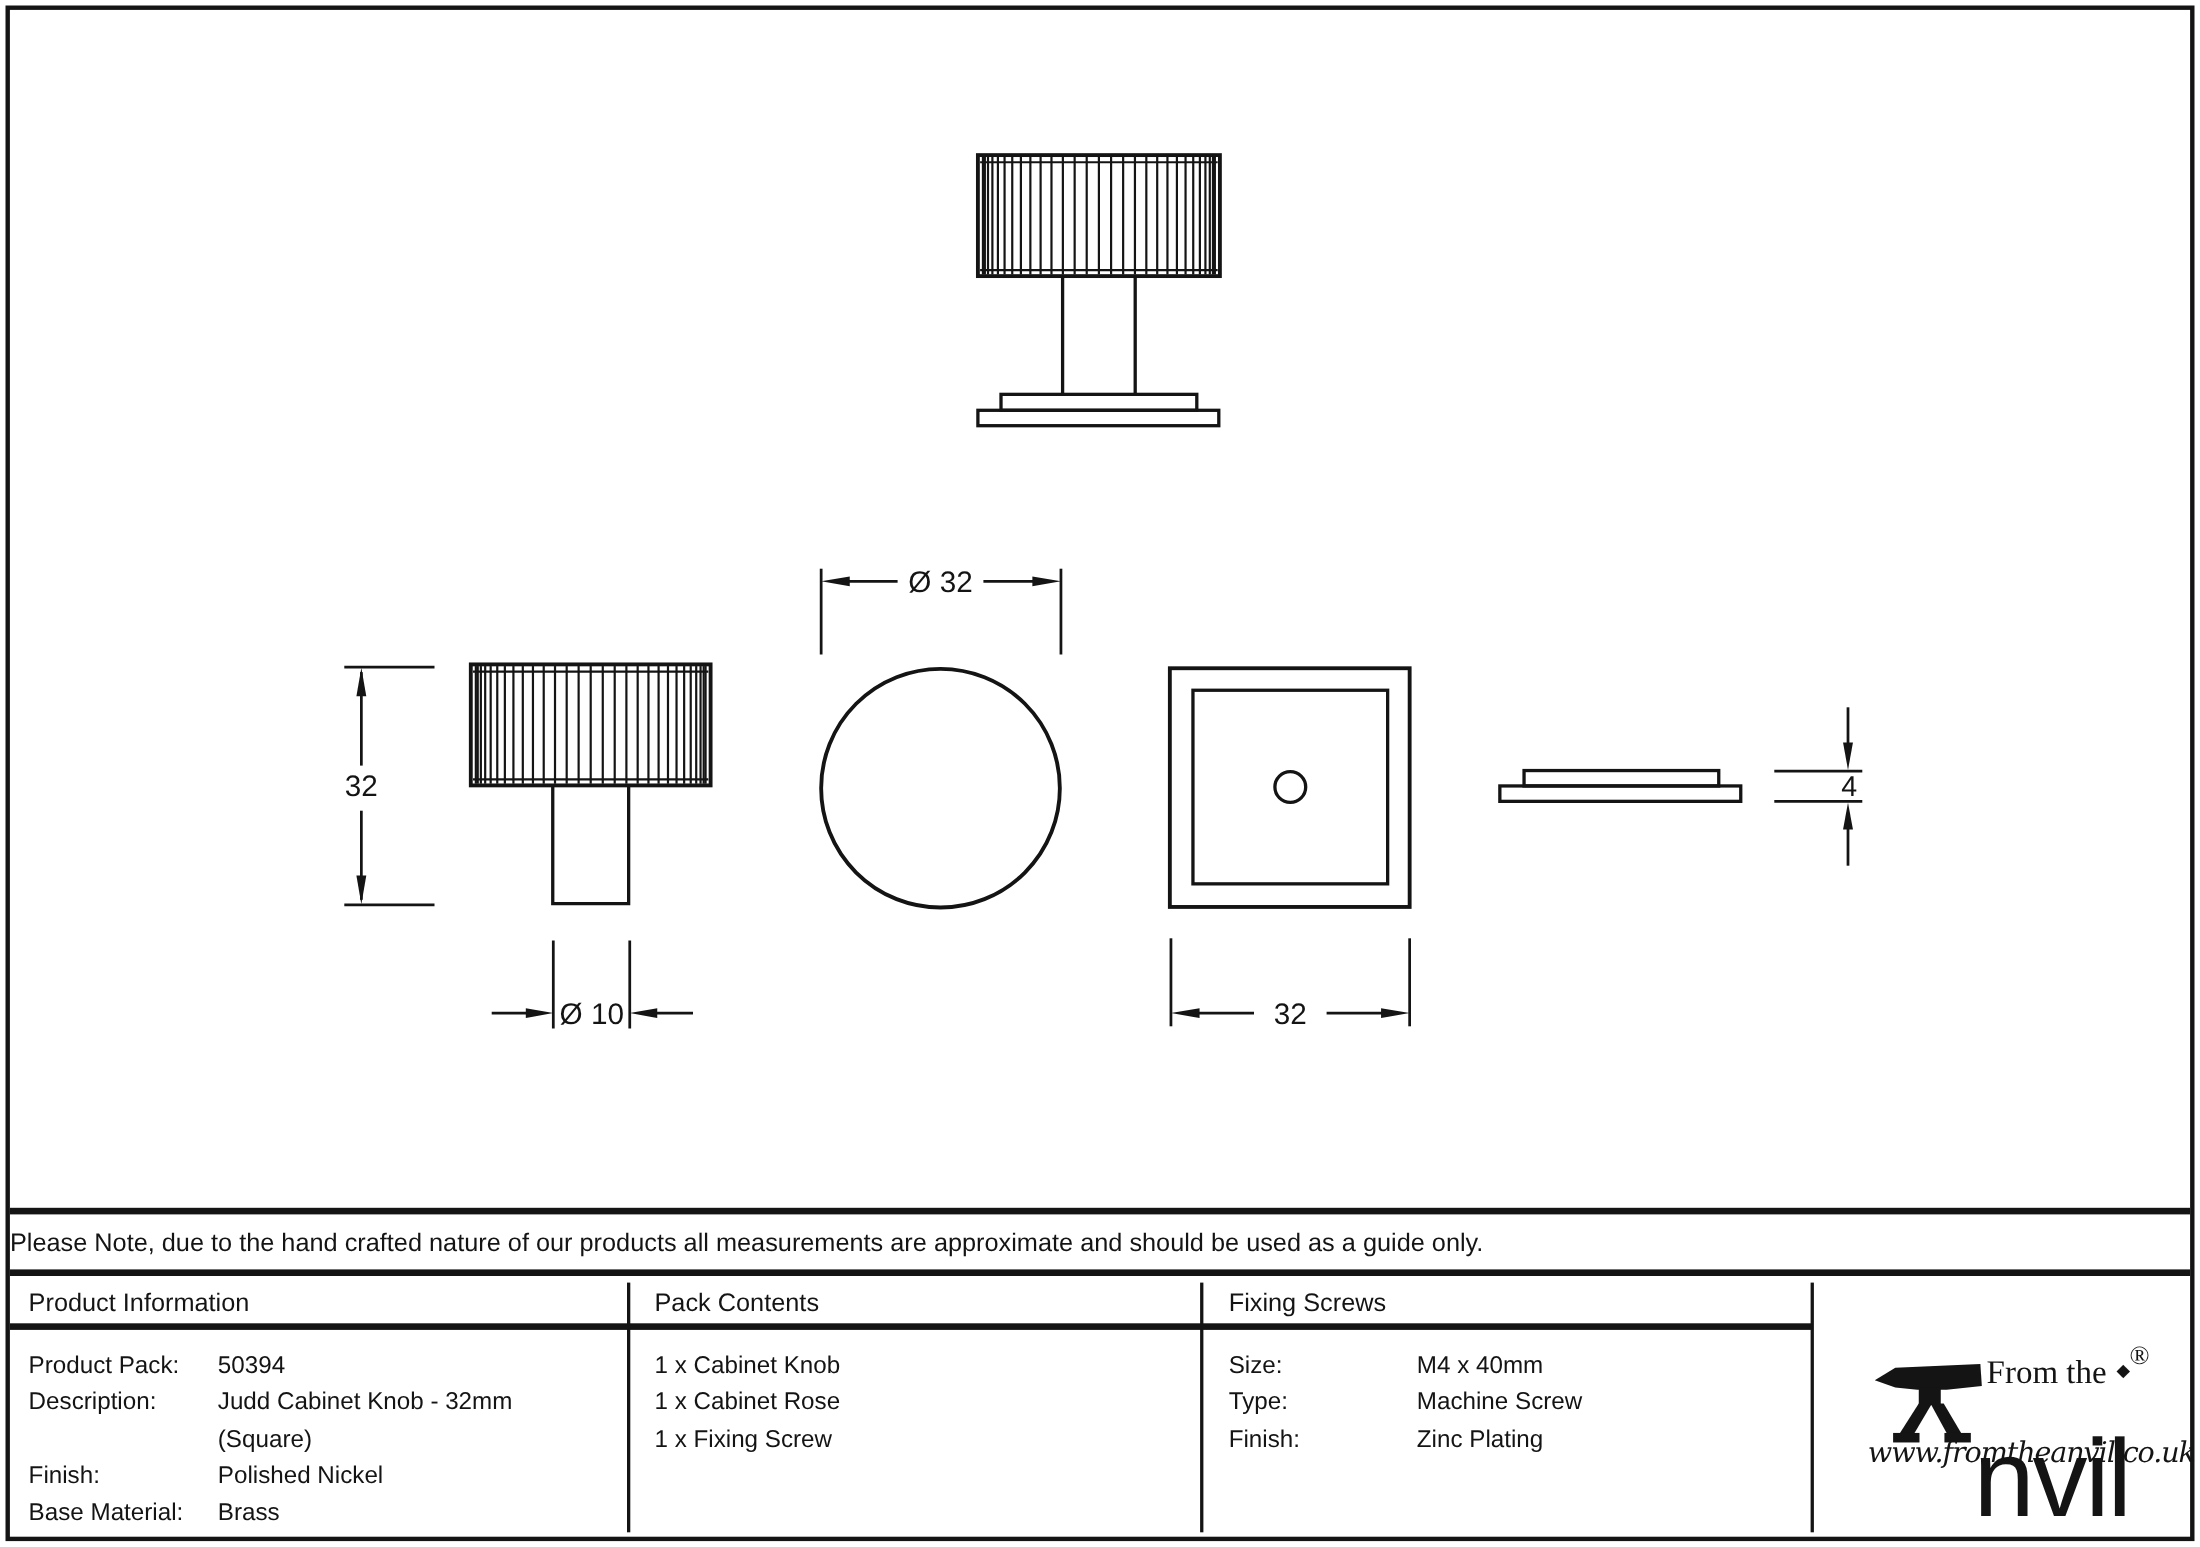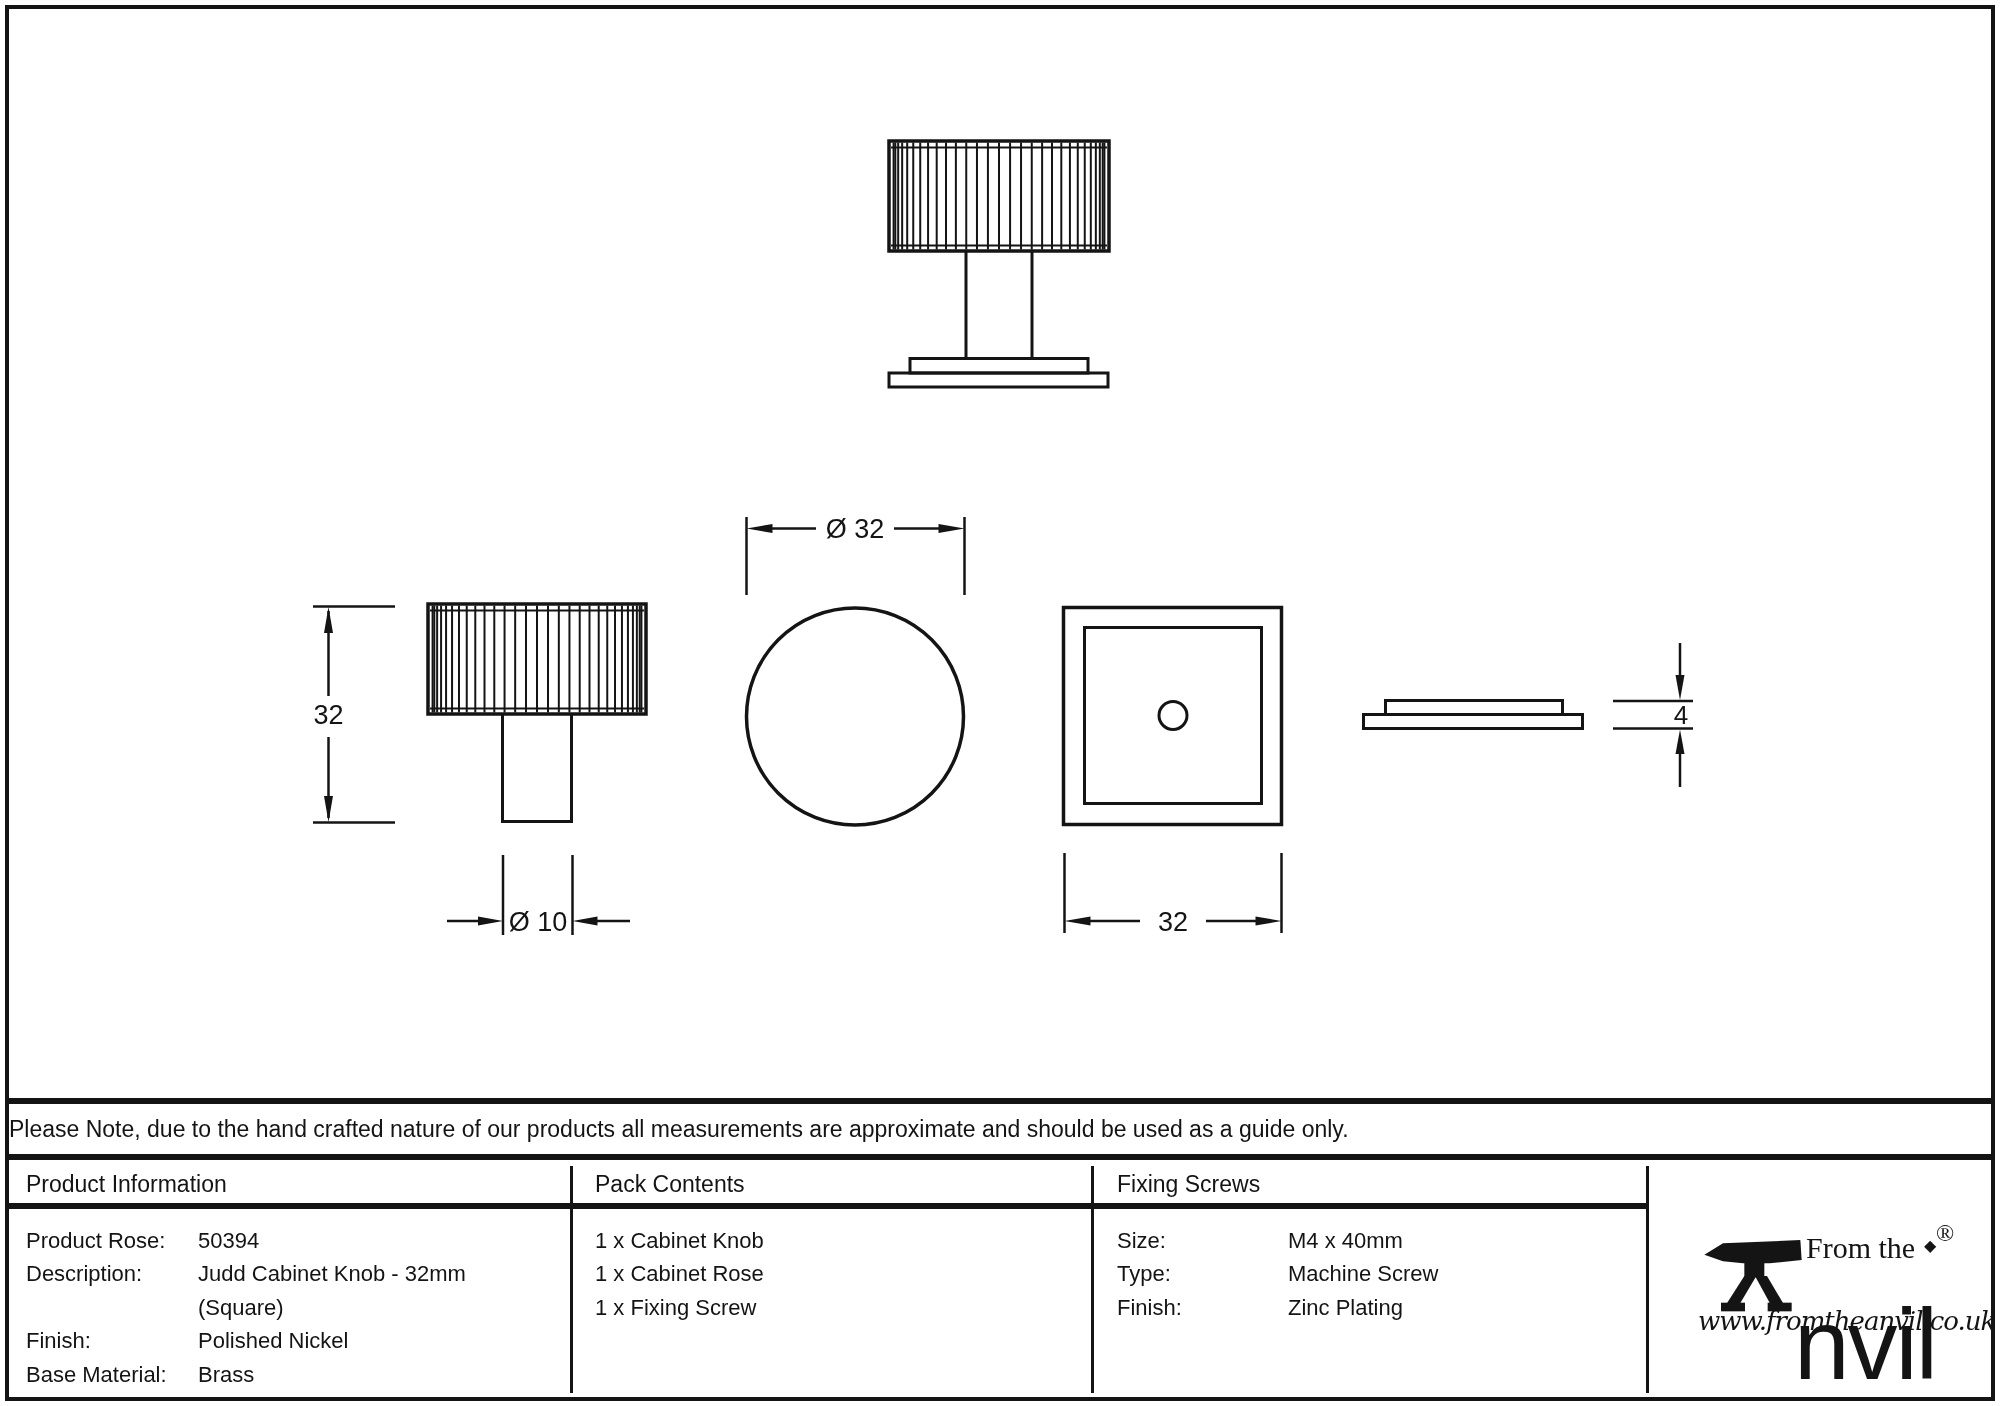--- a/index.html
+++ b/index.html
@@ -191,21 +191,21 @@
 </div>
 <div class="hdr" style="left:595px;">
   <span>Pack Contents</span>
 </div>
 <div class="hdr" style="left:1117px;">
   <span>Fixing Screws</span>
 </div>
 
 <div class="col" style="left:26px;width:520px;">
   <div class="line">
-    <span class="lbl">Product Rose:</span>
+    <span class="lbl">Product Pack:</span>
     <span>50394</span>
   </div>
   <div class="line">
     <span class="lbl">Description:</span>
     <span>Judd Cabinet Knob - 32mm</span>
   </div>
   <div class="line">
     <span class="lbl"></span>
     <span>(Square)</span>
   </div>

